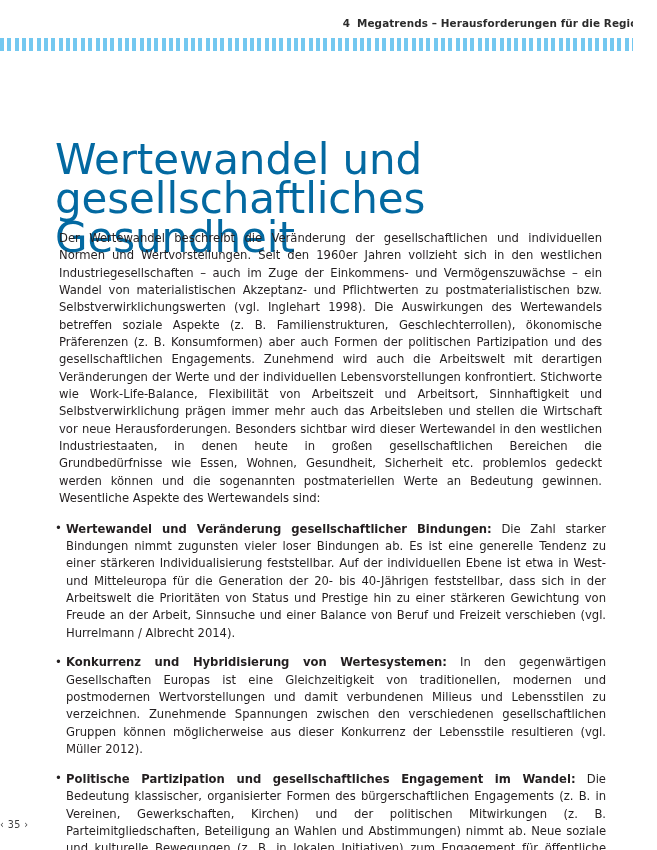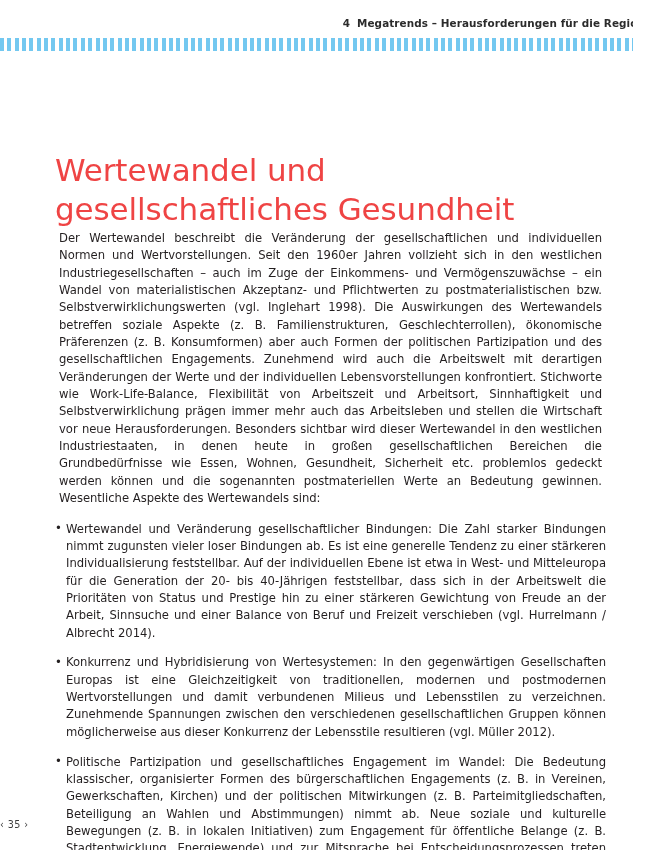--- a/index.html
+++ b/index.html
@@ -49,25 +49,25 @@
         #73c8f0 0px,
         #73c8f0 4px,
         #ffffff 4px,
         #ffffff 7.35px);
   }
 
   
   .page-title {
     position: absolute;
     left: 55px;
-    top: 130px;
+    top: 112px;
     width: 560px;
-    color: #ef4444;
+    color: #0369a1;
     font-family: "DejaVu Sans", sans-serif;
-    font-size: 31px;
+    font-size: 42px;
     font-weight: 400;
     line-height: 39px;
     letter-spacing: -0.1px;
   }
   .page-title .tl {
     display: block;
   }
 
   
   .body-col {
@@ -108,21 +108,21 @@
   }
   ul.aspects > li .bullet {
     position: absolute;
     left: 0px;
     top: -0.5px;
     color: #231f20;
     font-size: 11.6px;
     line-height: 17.35px;
   }
   .lead {
-    font-weight: 400;
+    font-weight: 700;
   }
 
   
   .folio {
     position: absolute;
     left: 0;
     top: 819px;
     width: 613px;
     text-align: left;
     font-family: "DejaVu Sans", sans-serif;

